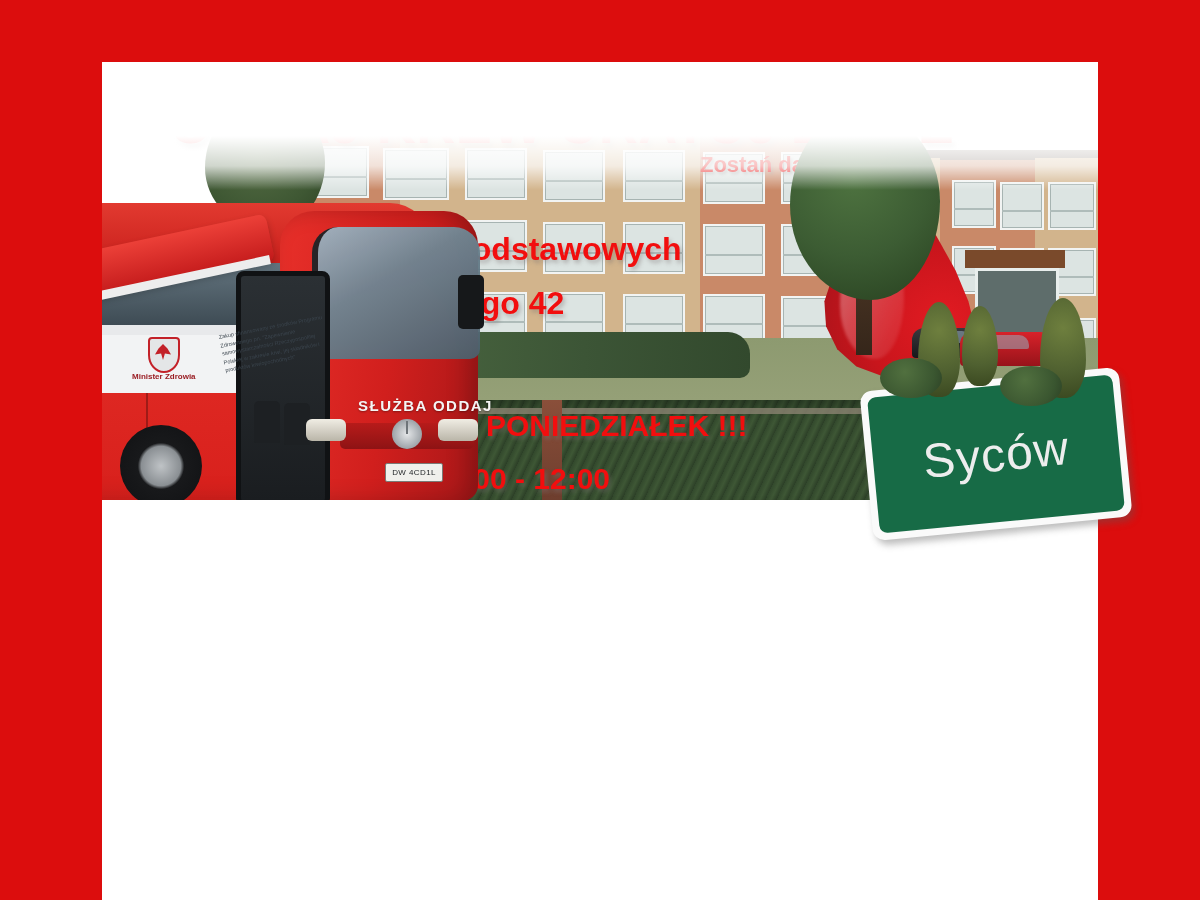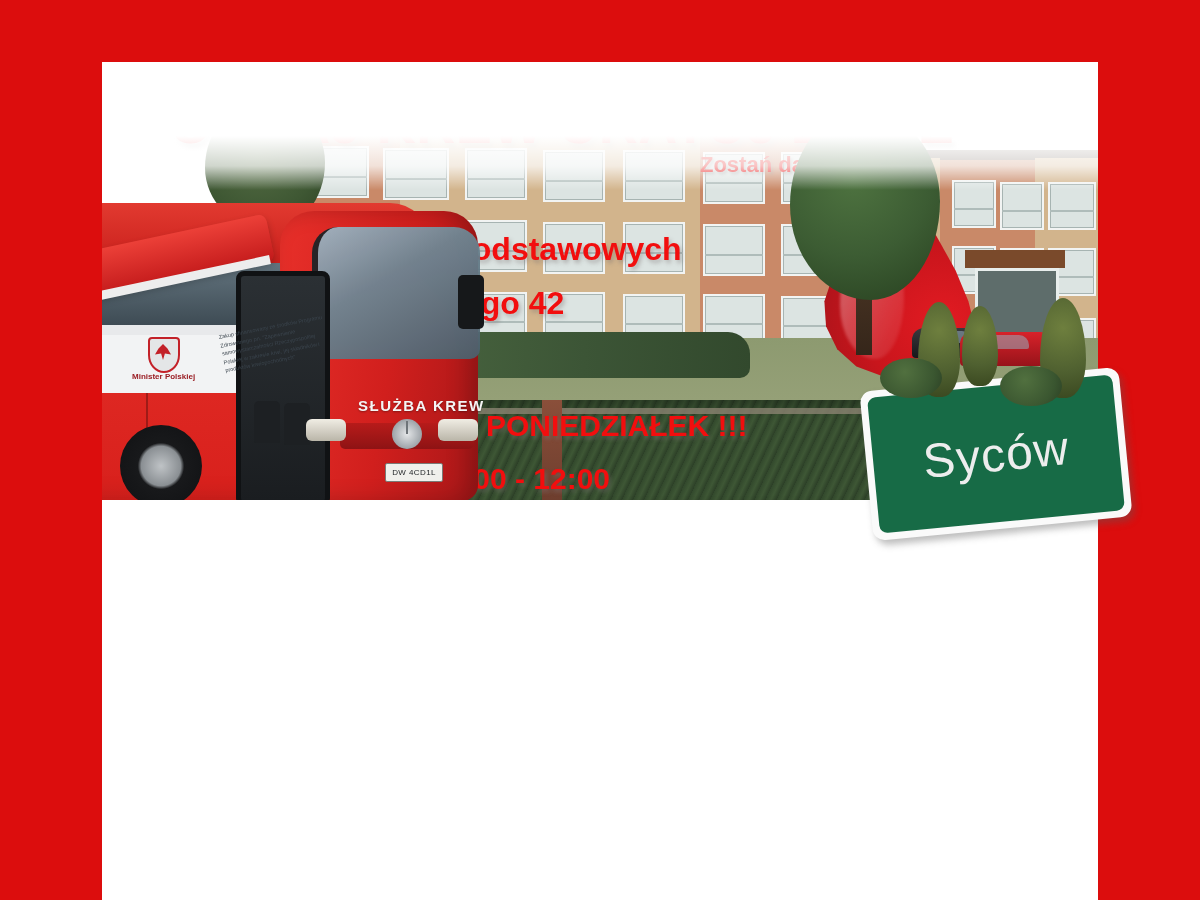--- a/index.html
+++ b/index.html
@@ -614,34 +614,34 @@
       <div id="bus">
         <div class="body"></div>
         <div class="upper-red"></div>
         <div class="window-strip"></div>
         <div class="awning"></div>
         <div class="awning-edge"></div>
 
         <div class="side-panel"></div>
 
         <div class="eagle"></div>
-        <div class="ministry-text">Minister Polskiej</div>
+        <div class="ministry-text">Minister Zdrowia</div>
         <div class="fineprint">Zakup sfinansowany ze środków Programu Zdrowotnego pn. "Zapewnienie samowystarczalności Rzeczypospolitej Polskiej w zakresie krwi, jej składników i produktów krwiopochodnych"</div>
 
         <div class="panel-line" style="left:186px;"></div>
 
         <div class="front"></div>
         <div class="windshield"></div>
         <div class="door-interior"></div>
         <div class="door"></div>
         <div class="seat" style="left:294px; top:226px;"></div>
         <div class="seat" style="left:324px; top:228px;"></div>
         <div class="mirror"></div>
 
-        <div class="front-label">SŁUŻBA    KREW</div>
+        <div class="front-label">SŁUŻBA    ODDAJ</div>
         <div class="grille"></div>
         <div class="star"></div>
         <div class="headlight" style="left:346px;"></div>
         <div class="headlight" style="left:478px;"></div>
         <div class="plate">DW 4CD1L</div>
         <div class="wheel" style="left:160px;"></div>
       </div>
     </div>
 
   </div>

